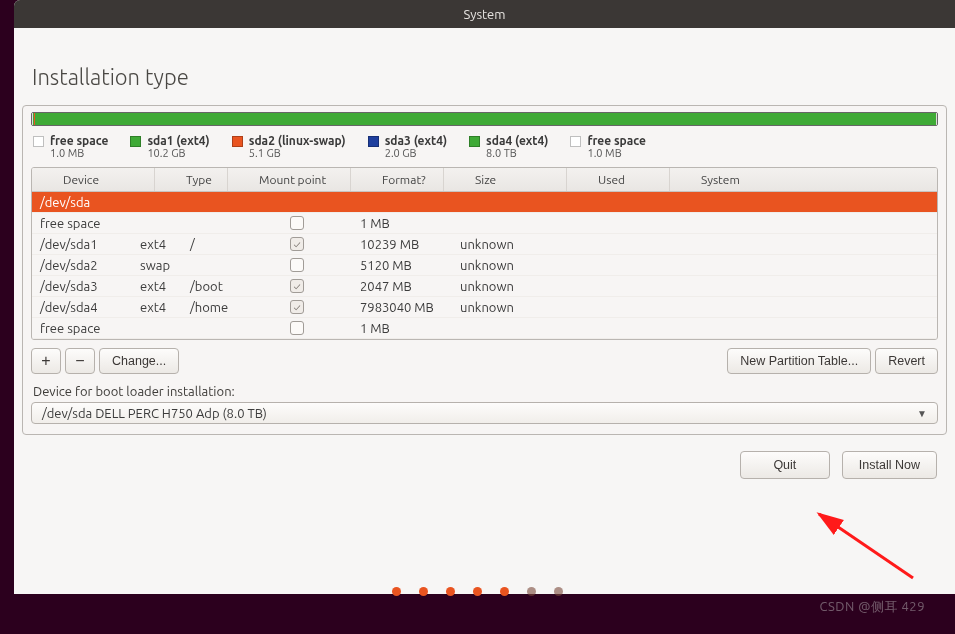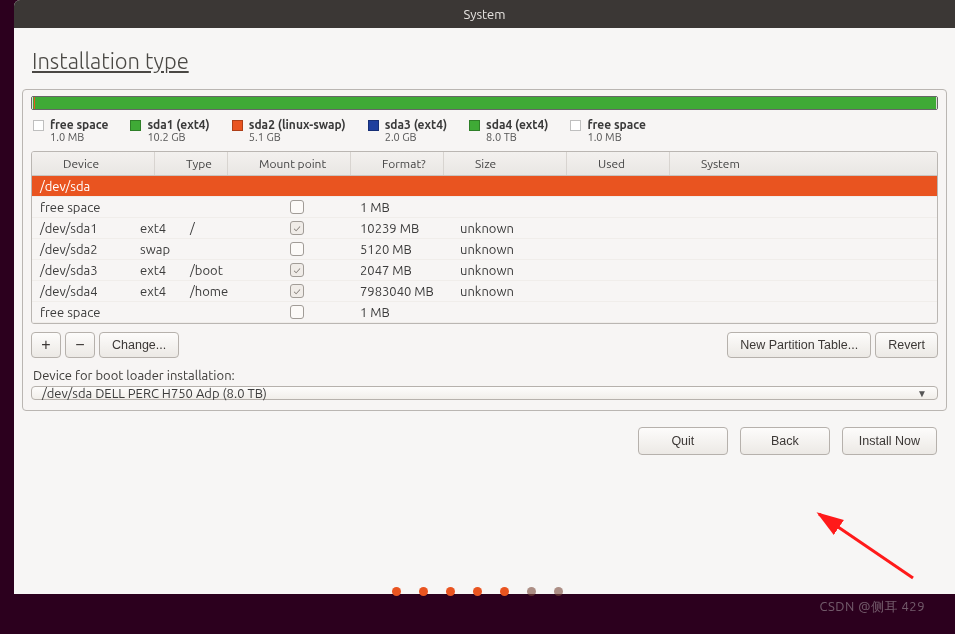--- a/index.html
+++ b/index.html
@@ -18,23 +18,23 @@
     border-radius: 6px 0 0 0;
     display: flex; flex-direction: column;
   }
   .titlebar {
     height: 28px; background: #3b3735; color: #e6e3e0;
     border-radius: 6px 0 0 0;
     display: flex; align-items: center; justify-content: center;
     font-size: 13px;
   }
   .page-header {
-    padding: 20px 16px 16px 18px;
+    padding: 36px 16px 16px 18px;
     color: #4a4844;
-    font-size: 22px; font-weight: 300; text-decoration: underline;
+    font-size: 22px; font-weight: 300;
   }
   .content { padding: 0 8px 8px 8px; flex: 1; display: flex; flex-direction: column; }
   .panel {
     background: #f7f5f4; border: 1px solid #bab6b2; border-radius: 4px;
     padding: 6px 8px 10px 8px;
     display: flex; flex-direction: column;
   }
   .diskbar {
     height: 14px; display: flex; border: 1px solid #666; border-radius: 2px;
     overflow: hidden; margin-bottom: 6px;
@@ -68,21 +68,21 @@
   .btn {
     border: 1px solid #b6b1ac; background: linear-gradient(#fdfcfb,#ece9e5);
     border-radius: 4px; padding: 4px 12px; font-size: 12.5px; color: #3c3836;
     cursor: pointer; min-height: 26px; display: inline-flex; align-items: center; justify-content: center;
   }
   .btn.sq { width: 30px; padding: 0; font-size: 16px; }
   .toolbar .spacer { flex: 1; }
   .bootloader-lbl { margin: 10px 2px 4px 2px; font-size: 13px; color: #3d3b38; }
   .combo {
     border: 1px solid #b6b1ac; border-radius: 4px; background: linear-gradient(#fdfcfb,#f1eeea);
-    height: 14px; display: flex; align-items: center; padding: 0 10px; font-size: 13px;
+    height: 22px; display: flex; align-items: center; padding: 0 10px; font-size: 13px;
     position: relative;
   }
   .combo .arrow { position: absolute; right: 10px; color: #555; font-size: 10px; }
   .footer { display: flex; justify-content: flex-end; gap: 12px; padding: 16px 10px 8px 10px; }
   .footer .btn { min-width: 90px; padding: 6px 16px; }
   .dots { position: absolute; left: 0; right: 0; bottom: 38px; display: flex; justify-content: center; gap: 18px; }
   .dot { width: 9px; height: 9px; border-radius: 50%; background: #e95420; }
   .dot.dim { background: #7a4a3a; opacity: .6; }
   .arrow-annot { position: absolute; right: 30px; bottom: 48px; pointer-events: none; }
   .watermark { position: absolute; right: 30px; bottom: 18px; color: rgba(200,200,200,.45); font-size: 13px; letter-spacing: .5px; }
@@ -256,21 +256,20 @@
       <div class="bootloader-lbl">Device for boot loader installation:</div>
       <div class="combo">
         <span>/dev/sda   DELL PERC H750 Adp (8.0 TB)</span>
         <span class="arrow">▼</span>
       </div>
 
     </div>
 
     <div class="footer">
       <button class="btn">Quit</button>
-      <button class="btn">Back</button>
       <button class="btn">Install Now</button>
     </div>
   </div>
 </div>
 
 <div class="dots">
   <span class="dot"></span>
   <span class="dot"></span>
   <span class="dot"></span>
   <span class="dot"></span>

